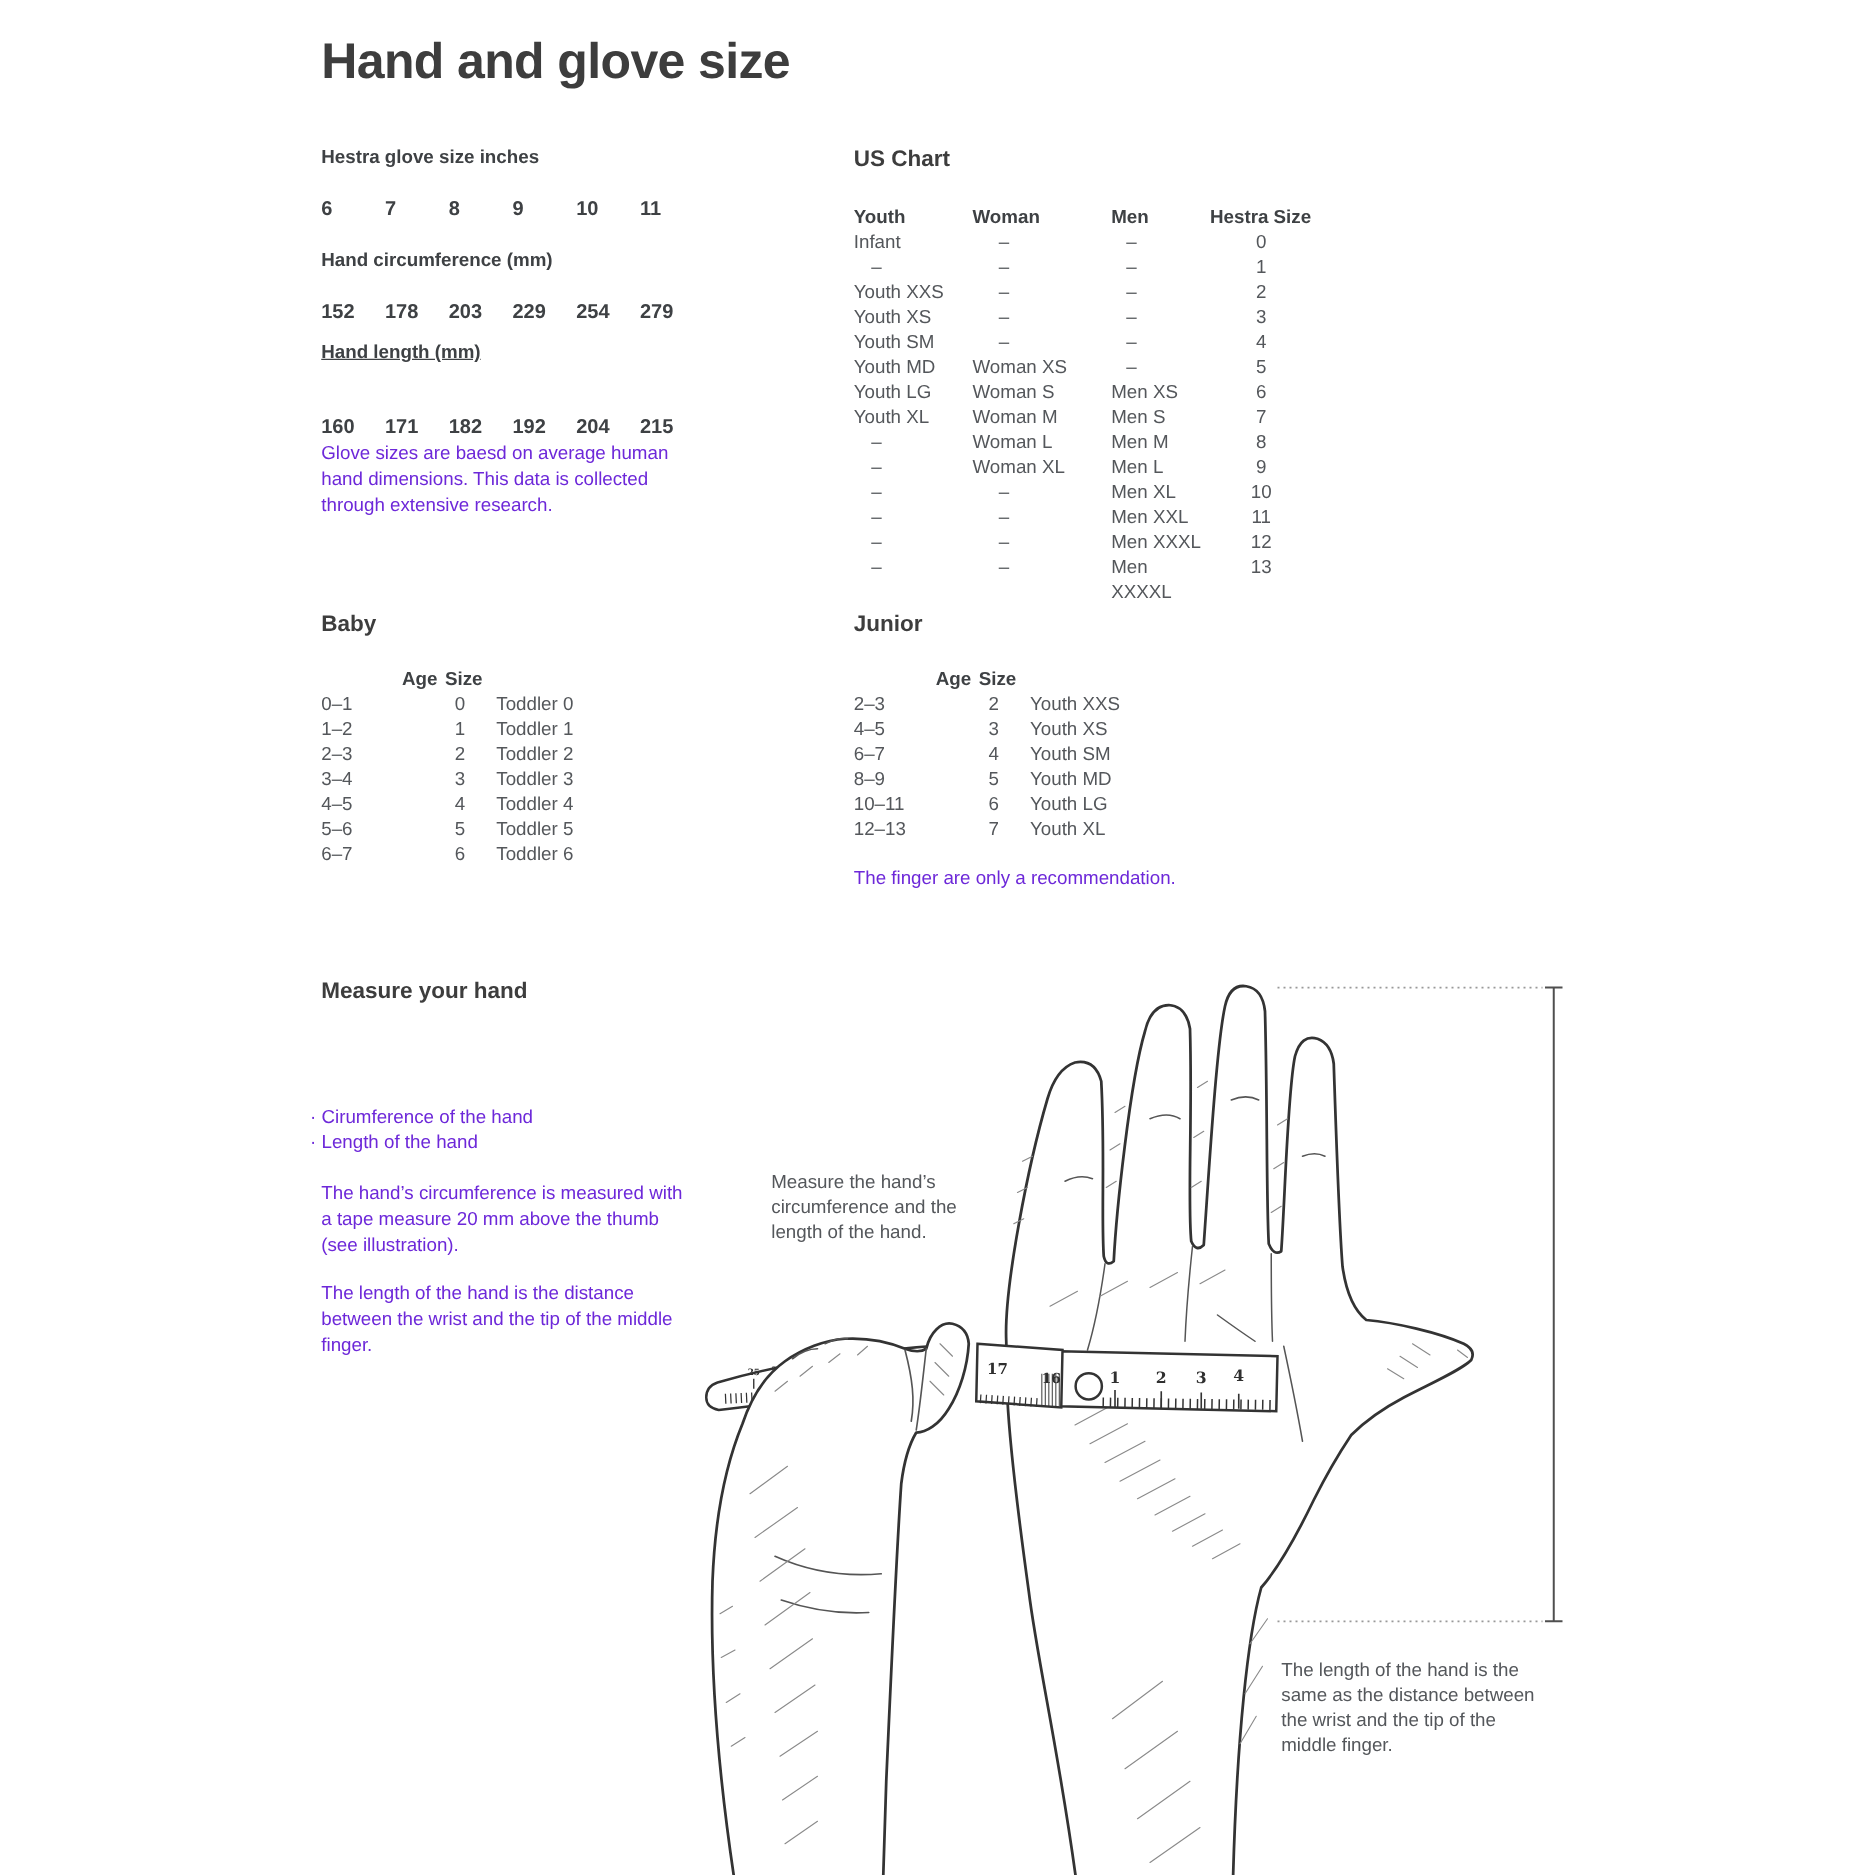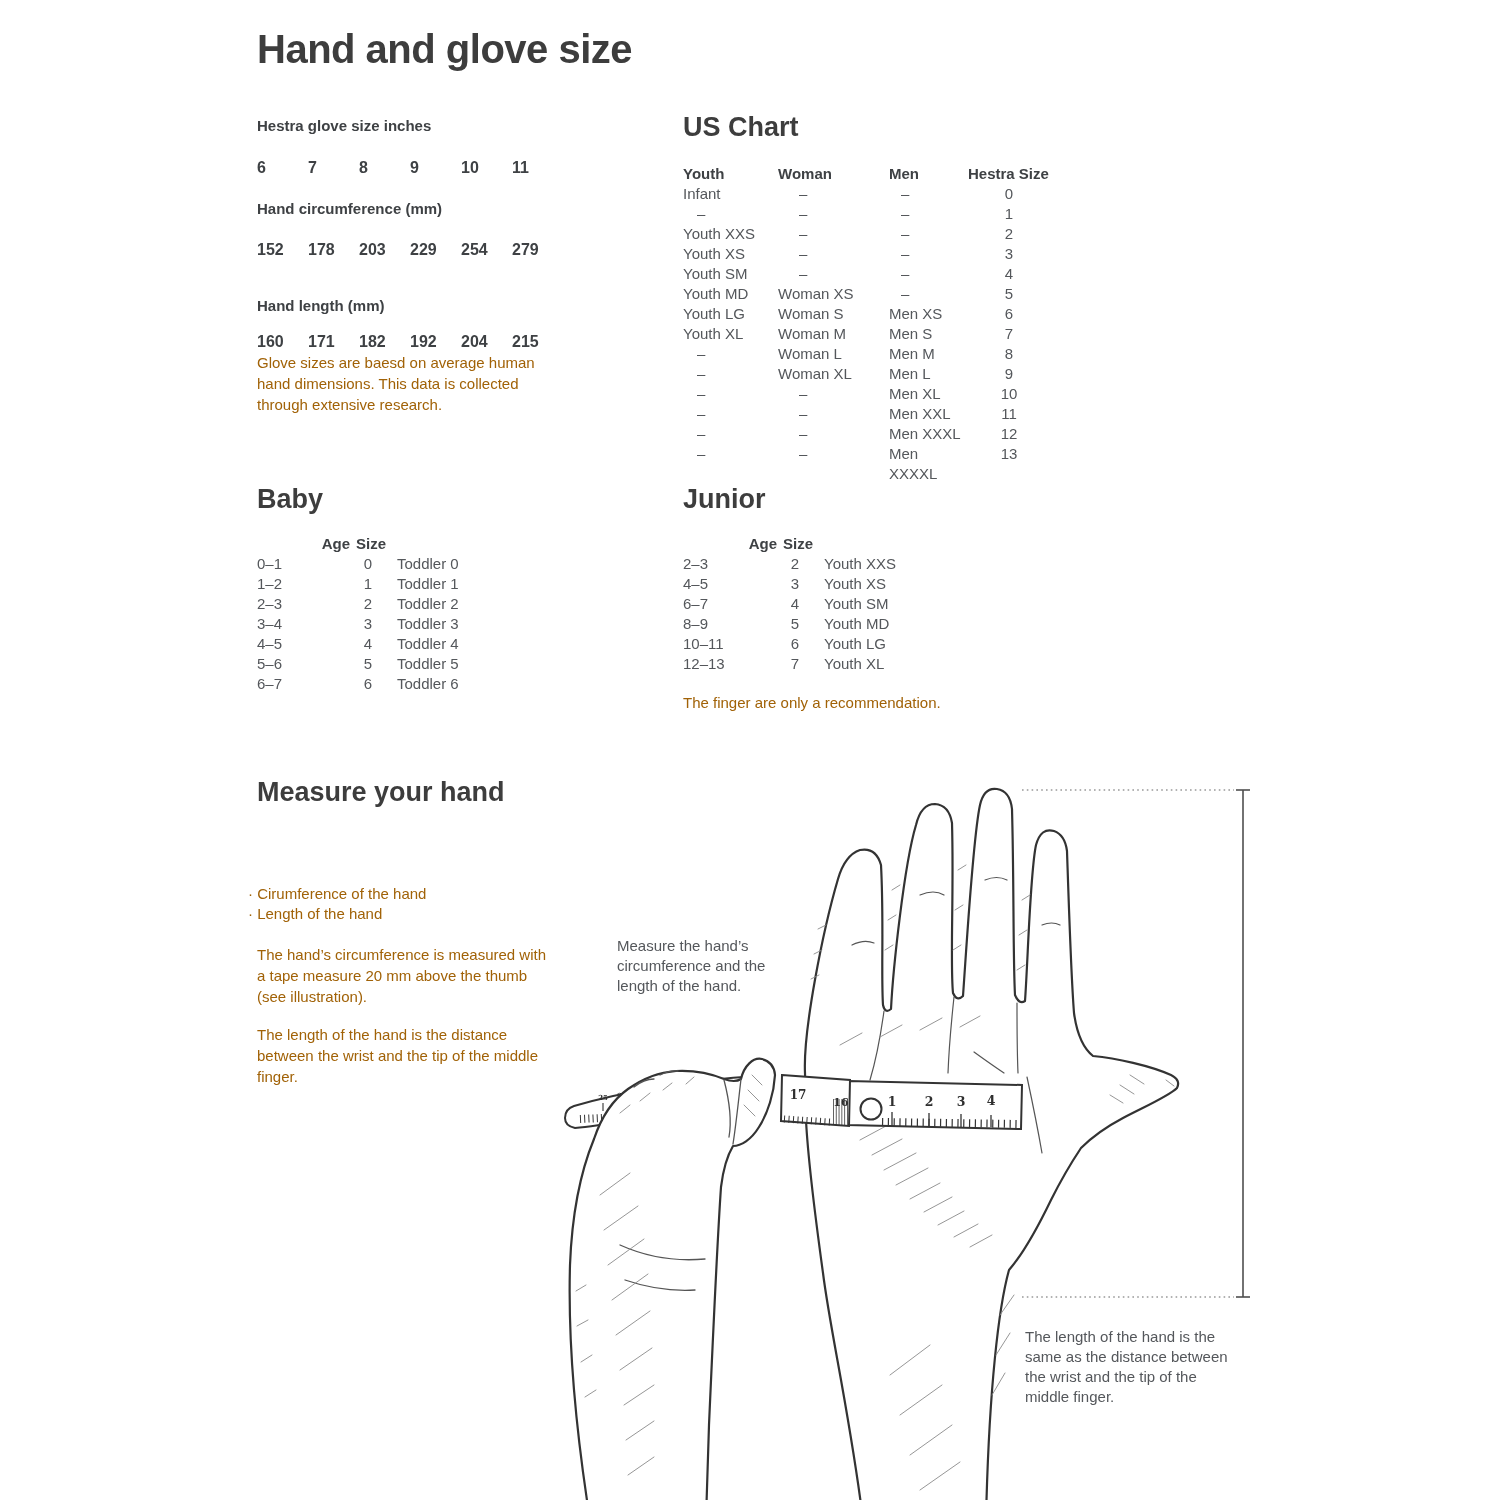--- a/index.html
+++ b/index.html
@@ -1,23 +1,23 @@
 <!DOCTYPE html>
 <html><head>
 <meta charset="utf-8">
 <style>
   html,body{margin:0;padding:0;background:#fff;}
   .page{position:relative;width:1500px;height:1500px;background:#ffffff;overflow:hidden;
         font-family:"Liberation Sans",sans-serif;color:#54575b;}
   .abs{position:absolute;}
   h1,h2{margin:0;font-weight:700;color:#3d3d3d;}
   h1{font-size:40px;line-height:48px;letter-spacing:-0.5px;}
-  h2{font-size:27px;line-height:30px;}
+  h2{font-size:18px;line-height:30px;}
   .blabel{font-size:15px;font-weight:700;color:#3e4144;line-height:20px;}
-  .body15{font-size:15px;line-height:21px;color:#a16207;}
+  .body15{font-size:15px;line-height:21px;color:#6d28d9;}
   .sg-vals{display:grid;grid-template-columns:repeat(6,51px);font-size:16px;font-weight:700;color:#3e4144;line-height:20px;}
   
   .us-row{display:grid;grid-template-columns:95px 111px 79px 82px;font-size:15px;line-height:20px;color:#54575b;}
   .us-row span:nth-child(4){text-align:center;}
   .us-row.head span{font-weight:700;color:#3e4144;}
   .us-row.head span:nth-child(4){text-align:left;}
   .us-row span:nth-child(1).dash{padding-left:14px;}
   .us-row span:nth-child(2).dash{padding-left:21px;}
   .us-row span:nth-child(3).dash{padding-left:12px;}
   .sm-row{display:grid;grid-template-columns:93px 36px auto;font-size:15px;line-height:20px;color:#54575b;}
@@ -48,21 +48,21 @@
   </div>
   <div class="abs blabel" style="left:257px;top:199px;">Hand circumference (mm)</div>
   <div class="abs sg-vals" style="left:257px;top:240px;">
     <span>152</span>
     <span>178</span>
     <span>203</span>
     <span>229</span>
     <span>254</span>
     <span>279</span>
   </div>
-  <div class="abs blabel" style="left:257px;top:296px;">Hand length (mm)</div>
+  <div class="abs blabel" style="left:257px;top:272px;text-decoration:underline;">Hand length (mm)</div>
   <div class="abs sg-vals" style="left:257px;top:322px;margin-top:10px;">
     <span>160</span>
     <span>171</span>
     <span>182</span>
     <span>192</span>
     <span>204</span>
     <span>215</span>
   </div>
   <p class="abs body15" style="left:257px;top:352px;width:302px;margin:0;">Glove sizes are baesd on average human hand dimensions. This data is collected through extensive research.</p>
 

